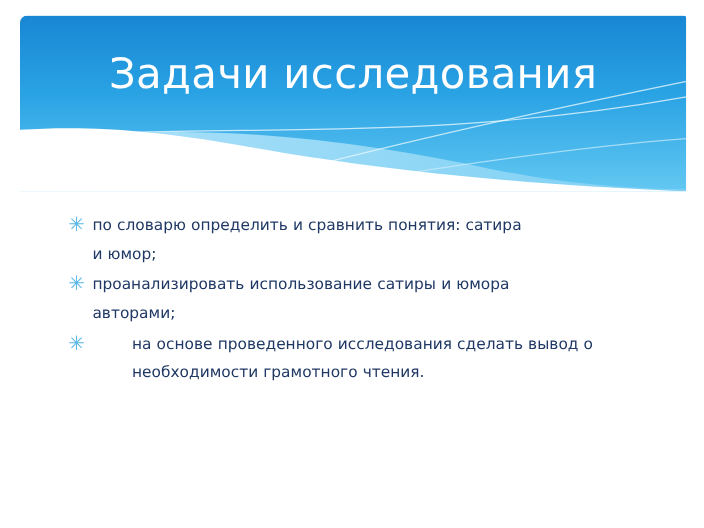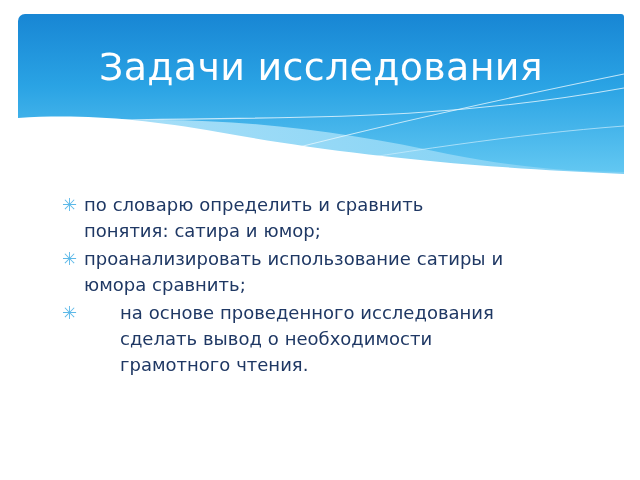--- a/index.html
+++ b/index.html
@@ -71,21 +71,21 @@
     width: 22px;
     color: #5bb8e8;
     font-size: 18px;
     line-height: 26px;
     text-align: left;
     user-select: none;
   }
   .bullet-text {
     flex: 1 1 auto;
     color: #1f3864;
-    font-size: 18px;
+    font-size: 14px;
     line-height: 26px;
     font-weight: 400;
     word-spacing: 0.2px;
   }
   .bullet-0 .bullet-text { max-width: 400px; }
   .bullet-1 .bullet-text { max-width: 450px; }
   .bullet-2 .bullet-text { max-width: 420px; margin-left: 36px; }
 </style>
 </head>
 <body>
@@ -124,21 +124,21 @@
 
   <div class="content">
 
     <div class="bullet-row bullet-0">
       <span class="bullet-mark">✳</span>
       <span class="bullet-text">по словарю определить и сравнить понятия: сатира и юмор;</span>
     </div>
 
     <div class="bullet-row bullet-1">
       <span class="bullet-mark">✳</span>
-      <span class="bullet-text">проанализировать использование сатиры и юмора сравнить;</span>
+      <span class="bullet-text">проанализировать использование сатиры и юмора авторами;</span>
     </div>
 
     <div class="bullet-row bullet-2">
       <span class="bullet-mark">✳</span>
       <span class="bullet-text">на основе проведенного исследования сделать вывод о необходимости грамотного чтения.</span>
     </div>
 
   </div>
 
 </div>

